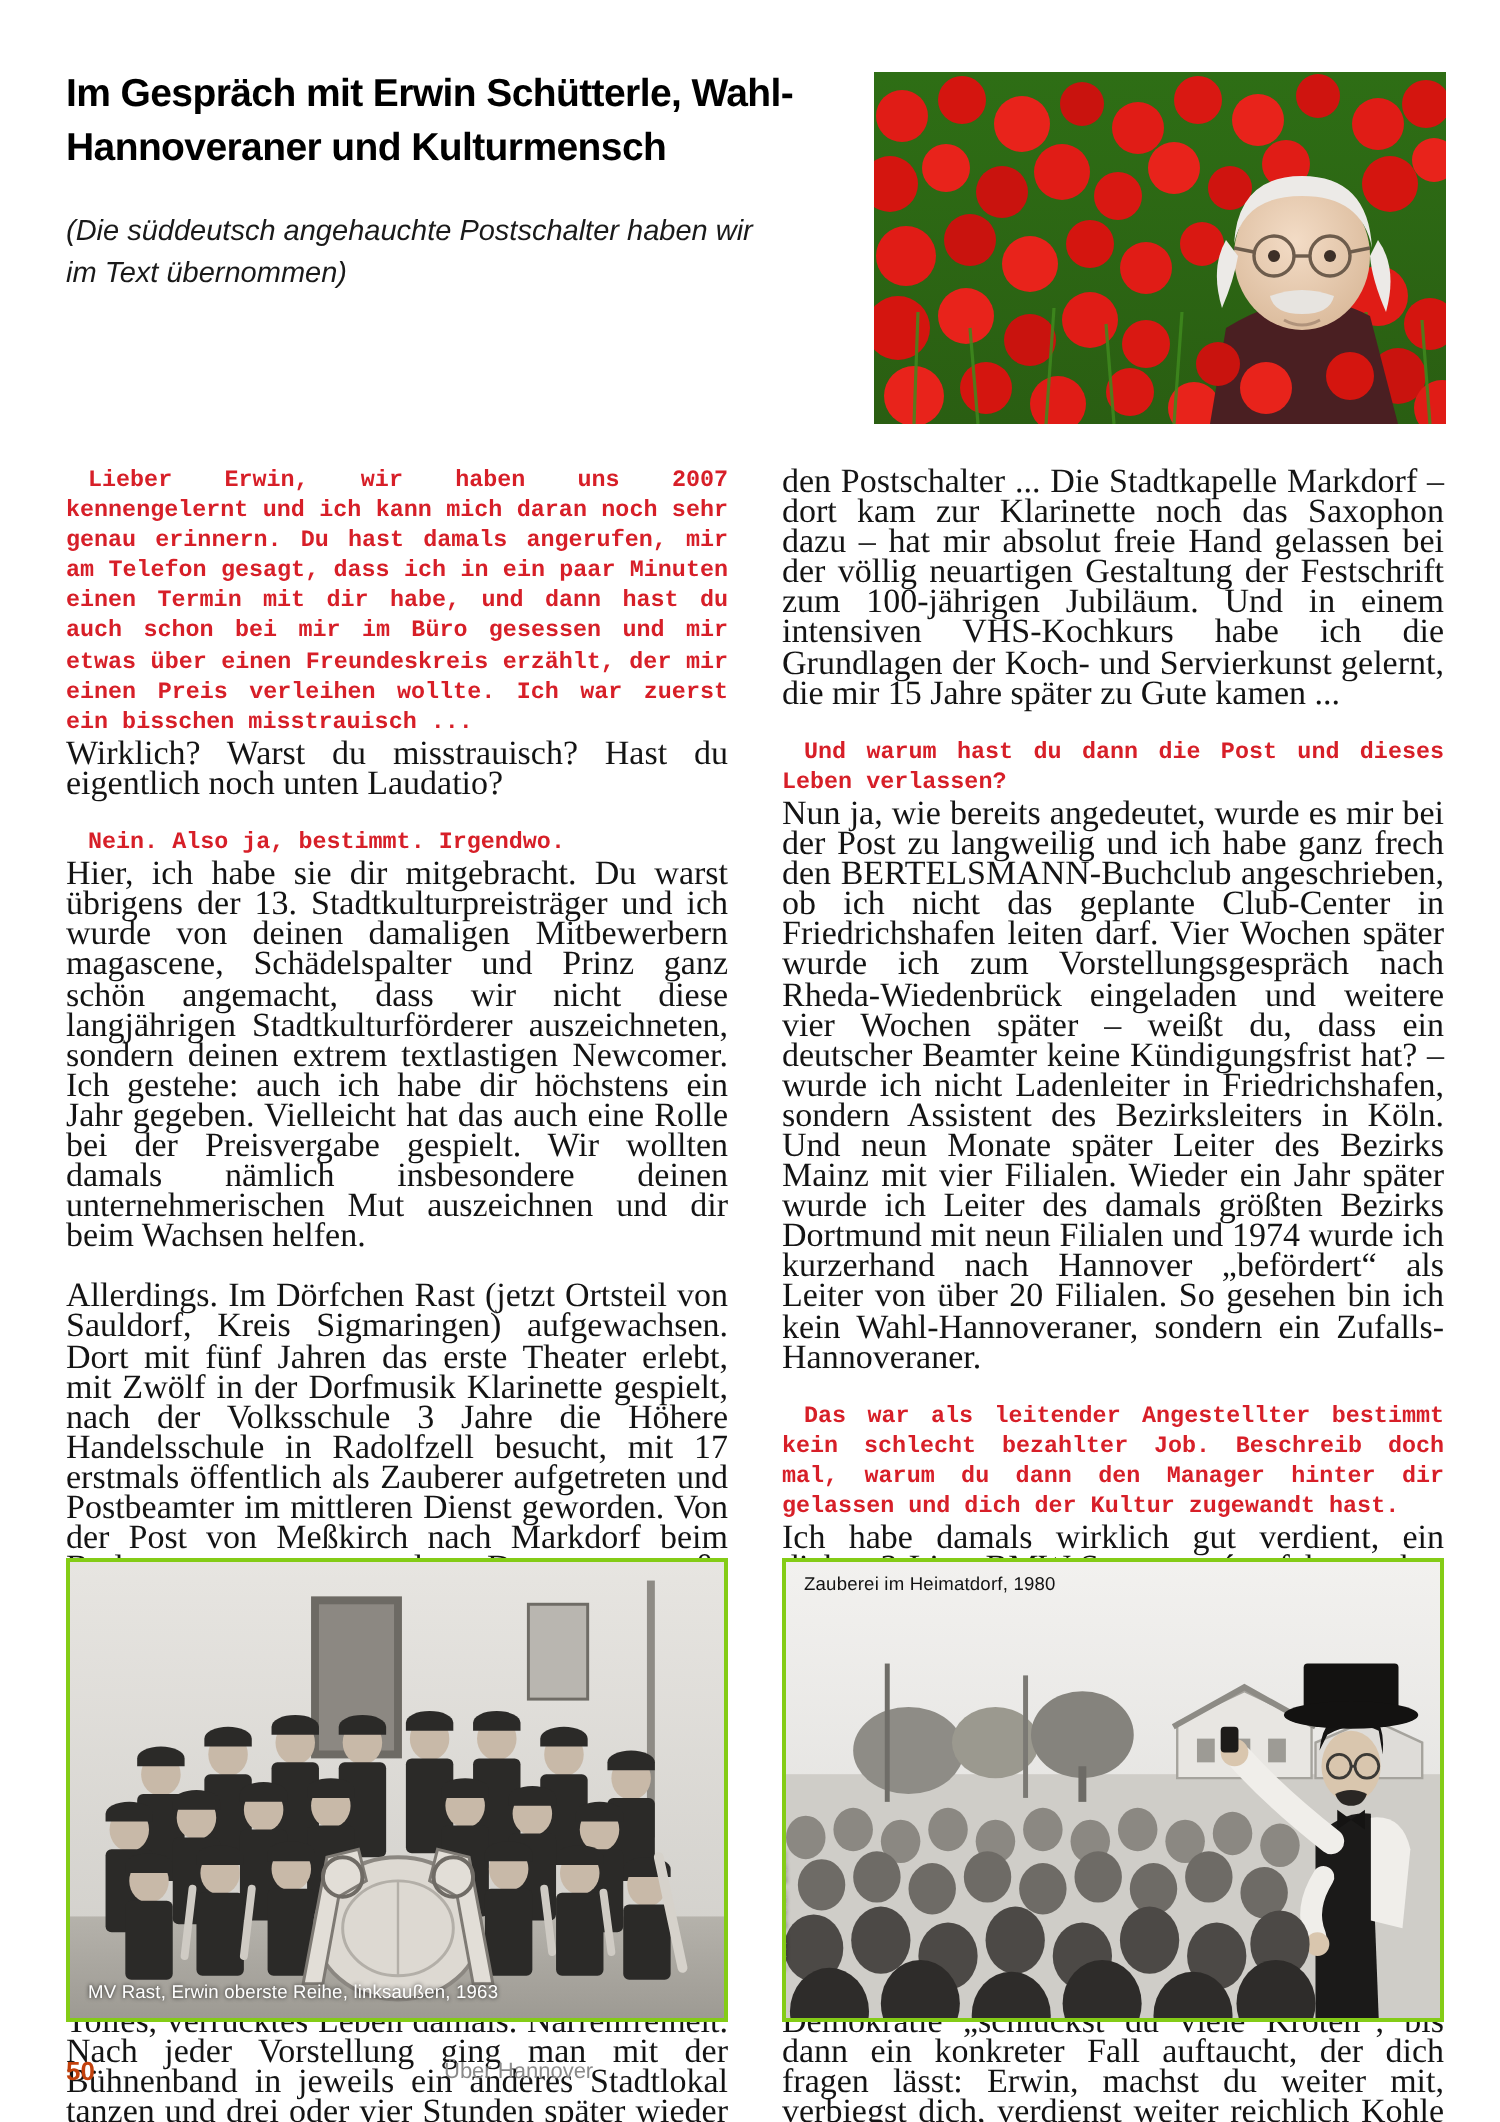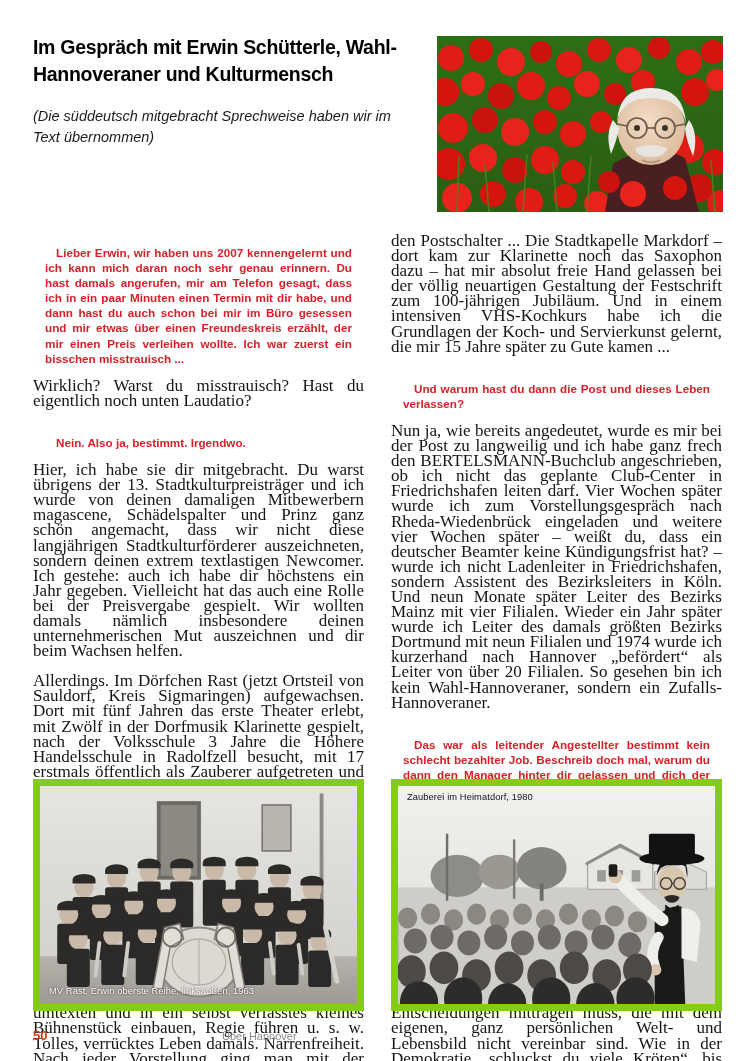--- a/index.html
+++ b/index.html
@@ -82,45 +82,45 @@
   p.body-text {
     font-family: "Liberation Serif", serif;
     font-size: 17px;
     line-height: 15.1px;
     color: #141414;
     margin: 0;
     text-align: justify;
     hyphens: manual;
   }
   p.question {
-    font-family: Liberation Sans, sans-serif;
+    font-family: Liberation Mono, monospace;
     font-weight: bold;
     font-size: 11.7px;
     line-height: 15.1px;
     color: #d71f28;
-    margin: 12px;
+    margin: 0;
     text-indent: 11px;
     text-align: justify;
   }
   .gap-sm { height: 15px; }
 
   
   .photo-row {
     position: absolute;
     left: 33px;
     top: 779px;
     width: 690px;
     display: flex;
     gap: 27px;
   }
   .photo-frame {
     position: relative;
     width: 331px;
     height: 232px;
-    border: 7px solid #84cc16;
+    border: 2px solid #84cc16;
     background: #ffffff;
     overflow: hidden;
     box-sizing: border-box;
   }
   .photo-frame svg { display: block; width: 100%; height: 100%; }
   .caption-bottom {
     position: absolute;
     left: 9px;
     bottom: 8px;
     font-family: "Liberation Sans", sans-serif;
@@ -181,21 +181,21 @@
     color: #8a8a8a;
   }
 </style>
 </head>
 <body>
 
 <div class="page">
 
   <div class="header-block">
     <h2 class="subtitle">Im Gespräch mit Erwin Schütterle, Wahl-Hannoveraner und Kulturmensch</h2>
-    <p class="note">(Die süddeutsch mitgebracht Sprechweise haben wir im Text übernommen)</p>
+    <p class="note">(Die süddeutsch angehauchte Postschalter haben wir im Text übernommen)</p>
   </div>
 
   <div class="portrait">
     <svg viewBox="0 0 286 176" preserveAspectRatio="xMidYMid slice">
       <defs>
         <linearGradient id="fieldg" x1="0" y1="0" x2="0" y2="1">
           <stop offset="0" stop-color="#2e6e15"></stop>
           <stop offset="1" stop-color="#2a5e12"></stop>
         </linearGradient>
         <radialGradient id="skin" cx="0.45" cy="0.4" r="0.7">

